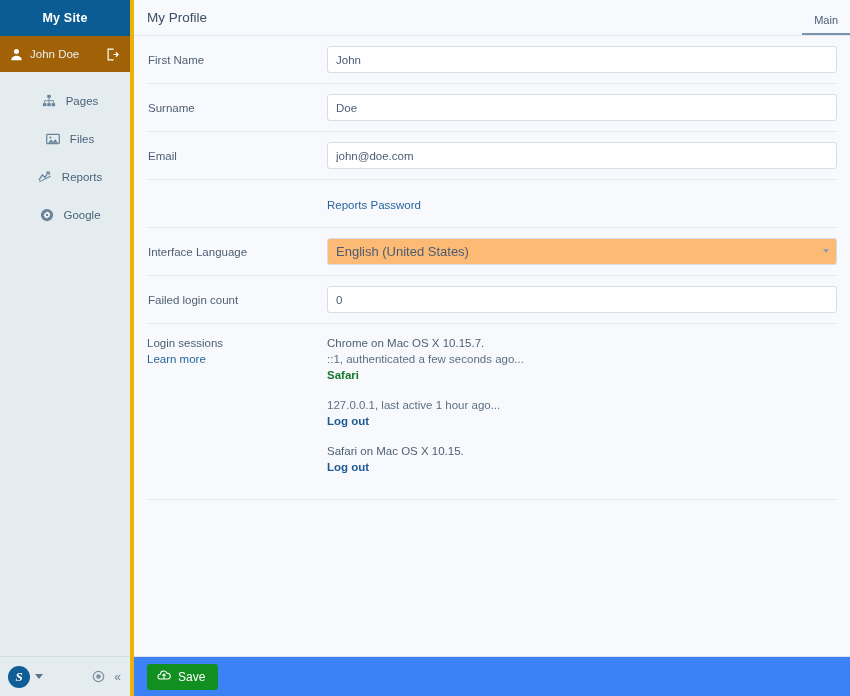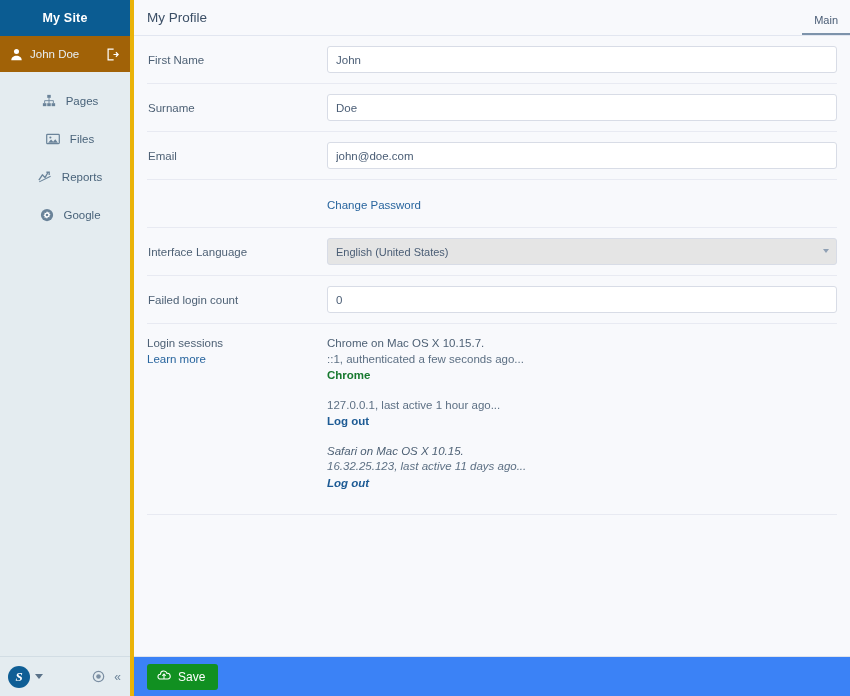--- a/index.html
+++ b/index.html
@@ -129,22 +129,22 @@
     font-size: 11.5px; color: #4a5d75;
     padding: 0 8px;
     font-family: "Liberation Sans", sans-serif;
     outline: none;
   }
   .select-wrap { position: relative; width: 100%; }
   .sel-input {
     width: 100%; height: 27px;
     border: 1px solid #d8dce6;
     border-radius: 3px;
-    background: #e5e5e5;
-    font-size: 11px; color: #4a5d75;
+    background: #fdba74;
+    font-size: 13px; color: #4a5d75;
     padding: 0 30px 0 8px;
     display: flex; align-items: center;
     cursor: pointer;
   }
   .sel-caret {
     position: absolute; right: 8px; top: 11px;
     width: 0; height: 0;
     border-left: 3.5px solid transparent;
     border-right: 3.5px solid transparent;
     border-top: 4.5px solid #8fa0b4;
@@ -166,21 +166,21 @@
     width: 180px; flex: 0 0 180px;
     font-size: 11.5px; color: #4e6175;
     line-height: 15px;
   }
   .sessions-label .link { display: block; margin-top: 1px; }
   .sessions-list { flex: 1; }
   .session {
     margin-bottom: 15px;
     line-height: 14.5px;
   }
-  .session:last-child { margin-bottom: 8px; font-style: italic; }
+  .session:last-child { margin-bottom: 8px; }
   .session-browser { font-size: 11.5px; color: #4e6175; }
   .session-meta { font-size: 11.5px; color: #5d7084; margin-top: 1px; }
   .session-status {
     font-size: 11.5px; font-weight: bold; margin-top: 2px;
     display: inline-block;
   }
   .status-current { color: #17792f; }
   .status-logout { color: #1c5a94; cursor: pointer; }
 
   
@@ -325,21 +325,21 @@
       <div class="row">
         <div class="row-label">Email</div>
         <div class="row-field">
           <input class="txt-input" type="text" value="john@doe.com" style="">
         </div>
       </div>
 
       <div class="row">
         <div class="row-label"></div>
         <div class="row-field">
-          <span class="link">Change Password</span>
+          <span class="link">Reports Password</span>
         </div>
       </div>
 
       <div class="row">
         <div class="row-label">Interface Language</div>
         <div class="row-field">
           <div class="select-wrap">
             <div class="sel-input">English (United States)</div>
             <span class="sel-caret"></span>
           </div>
@@ -356,31 +356,30 @@
       <div class="sessions-row">
         <div class="sessions-label">
           <span>Login sessions</span>
           <span class="link">Learn more</span>
         </div>
         <div class="sessions-list">
 
           <div class="session">
             <div class="session-browser">Chrome on Mac OS X 10.15.7.</div>
             <div class="session-meta">::1, authenticated a few seconds ago...</div>
-            <div class="session-status status-current">Chrome</div>
+            <div class="session-status status-current">Safari</div>
           </div>
 
           <div class="session">
             <div class="session-meta">127.0.0.1, last active 1 hour ago...</div>
             <div class="session-status status-logout">Log out</div>
           </div>
 
           <div class="session">
             <div class="session-browser">Safari on Mac OS X 10.15.</div>
-            <div class="session-meta">16.32.25.123, last active 11 days ago...</div>
             <div class="session-status status-logout">Log out</div>
           </div>
 
         </div>
       </div>
 
     </div>
 
     <div class="actionbar">
       <button class="save-btn">

